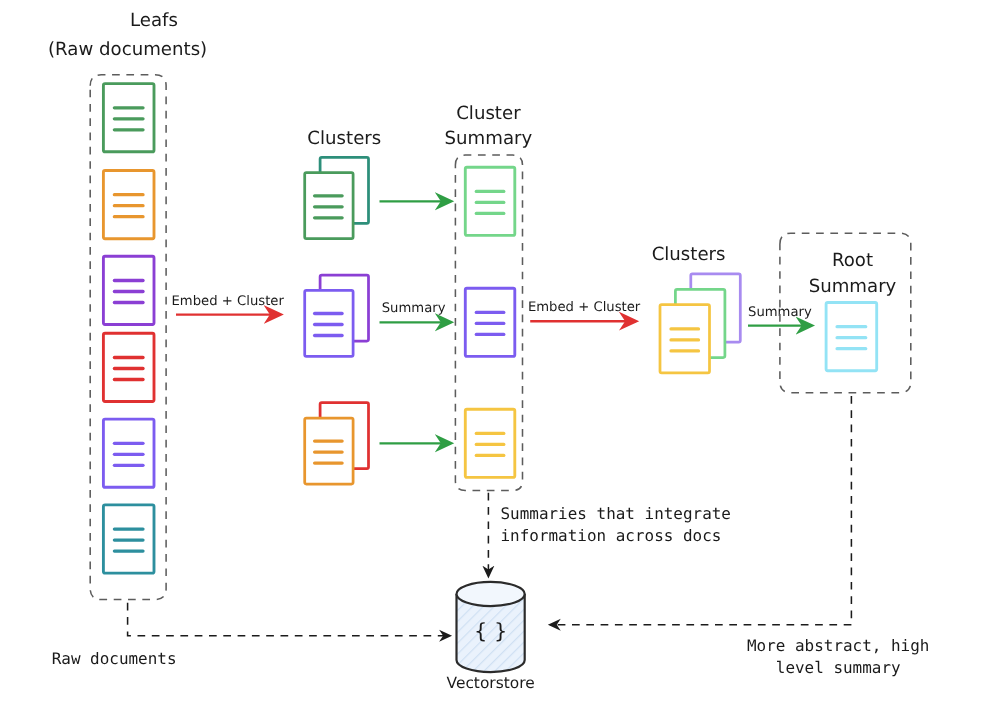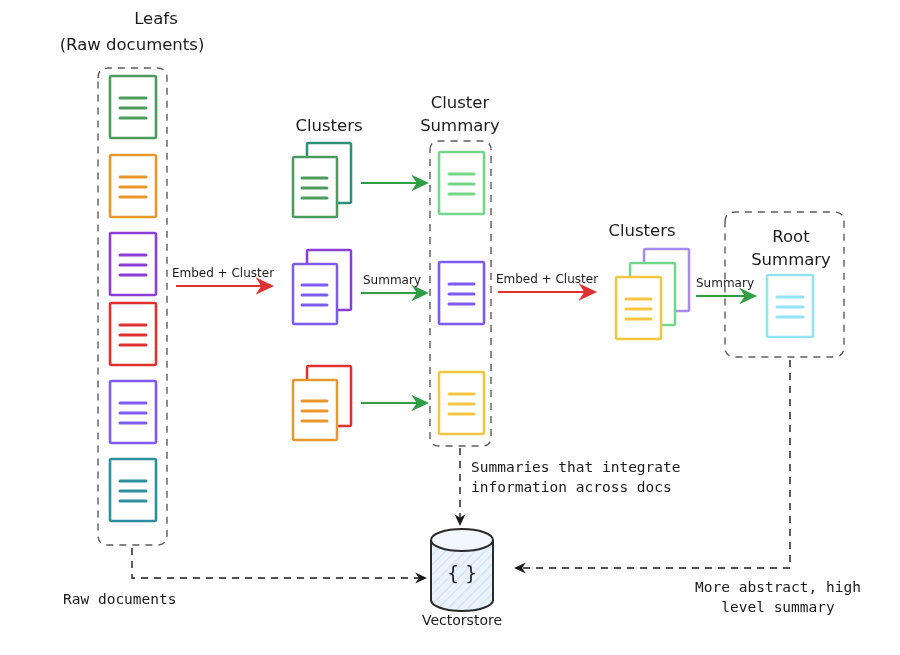--- a/index.html
+++ b/index.html
@@ -1,18 +1,18 @@
 <!DOCTYPE html>
 <html><head>
 <meta charset="utf-8">
 <style>
   html,body{margin:0;padding:0;background:#ffffff;}
   body{width:900px;height:655px;position:relative;overflow:hidden;
        font-family:"DejaVu Sans",sans-serif;}
-  #stage{position:absolute;left:16px;top:0;width:820px;height:655px;}
+  #stage{position:absolute;left:0;top:0;width:820px;height:655px;}
   svg{position:absolute;left:0;top:0;width:900px;height:655px;overflow:visible;}
   .hand{font-family:"DejaVu Sans",sans-serif;fill:#1b1b1b;}
   .mono{font-family:"DejaVu Sans Mono",monospace;fill:#1b1b1b;}
   text{white-space:pre;}
 </style>
 </head>
 <body>
 
 <div id="stage">
 <svg viewBox="0 0 900 655" xmlns="http://www.w3.org/2000/svg">

